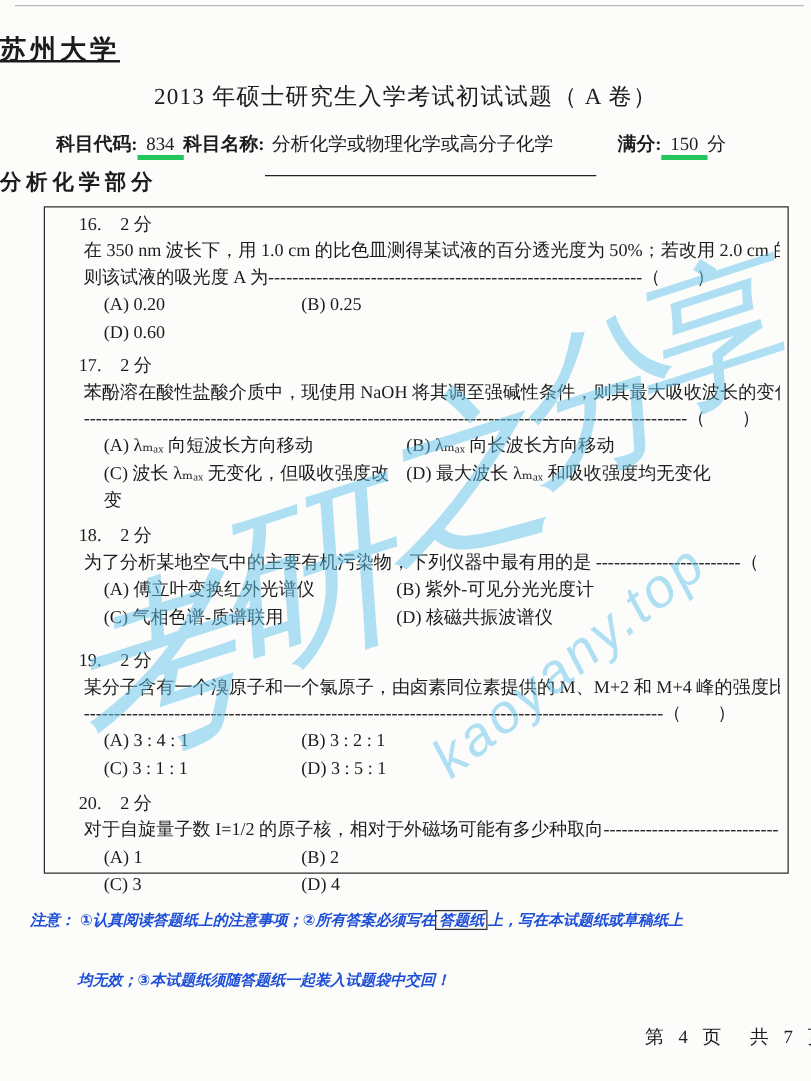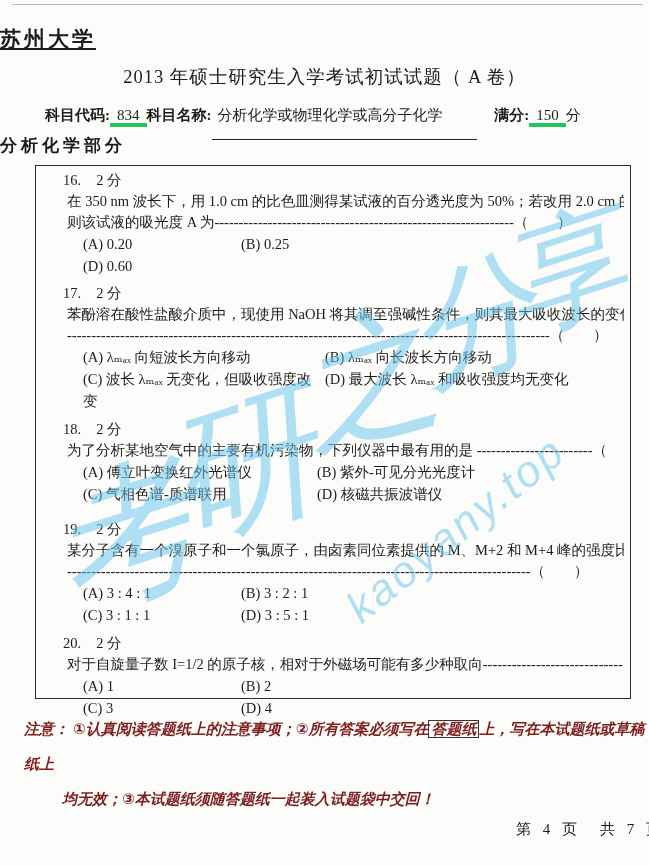--- a/index.html
+++ b/index.html
@@ -51,22 +51,22 @@
   }
   .q17{margin-bottom:7px;}
   .q17 .q-opts{grid-template-columns:242px auto;}
   .q18{margin-bottom:14px;}
   .q18 .q-opts{grid-template-columns:234px auto;}
   .q19{margin-bottom:7px;}
   .q20{margin-bottom:0;}
 
   .notice{
     margin:13px 0 0 24px;
-    font-size:15px;font-weight:bold;font-style:italic;
-    line-height:35px;color:#7f1d1d;
+    font-size:12px;font-weight:bold;font-style:italic;
+    line-height:48px;color:#1d4ed8;
   }
   .notice-label{margin-right:4px;}
   .boxed{border:1px solid #333;padding:0 2px;font-style:italic;}
   .notice-line2{margin-left:38px;}
 
   .footer{
     position:absolute;left:16px;bottom:26px;width:100%;
     text-align:right;font-size:15px;letter-spacing:4px;
   }
 

